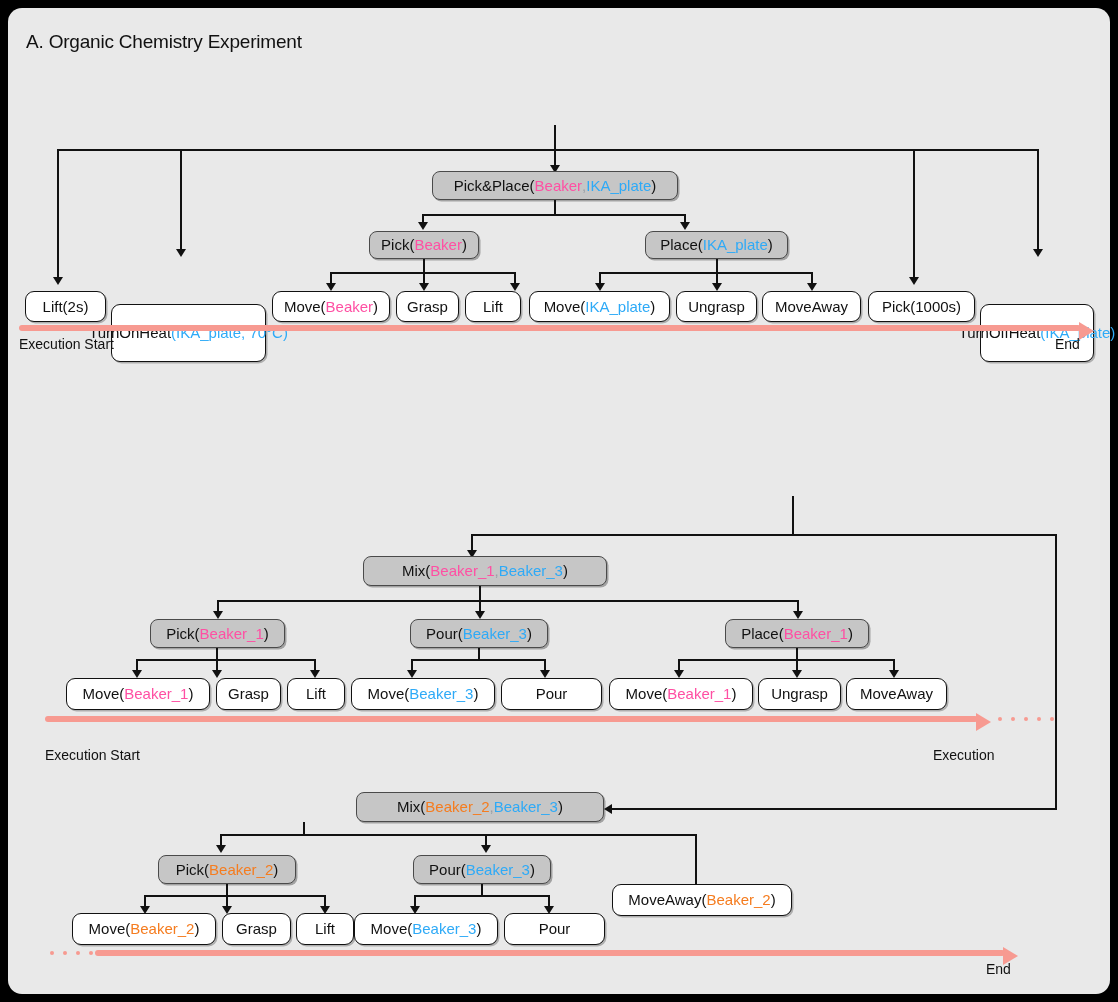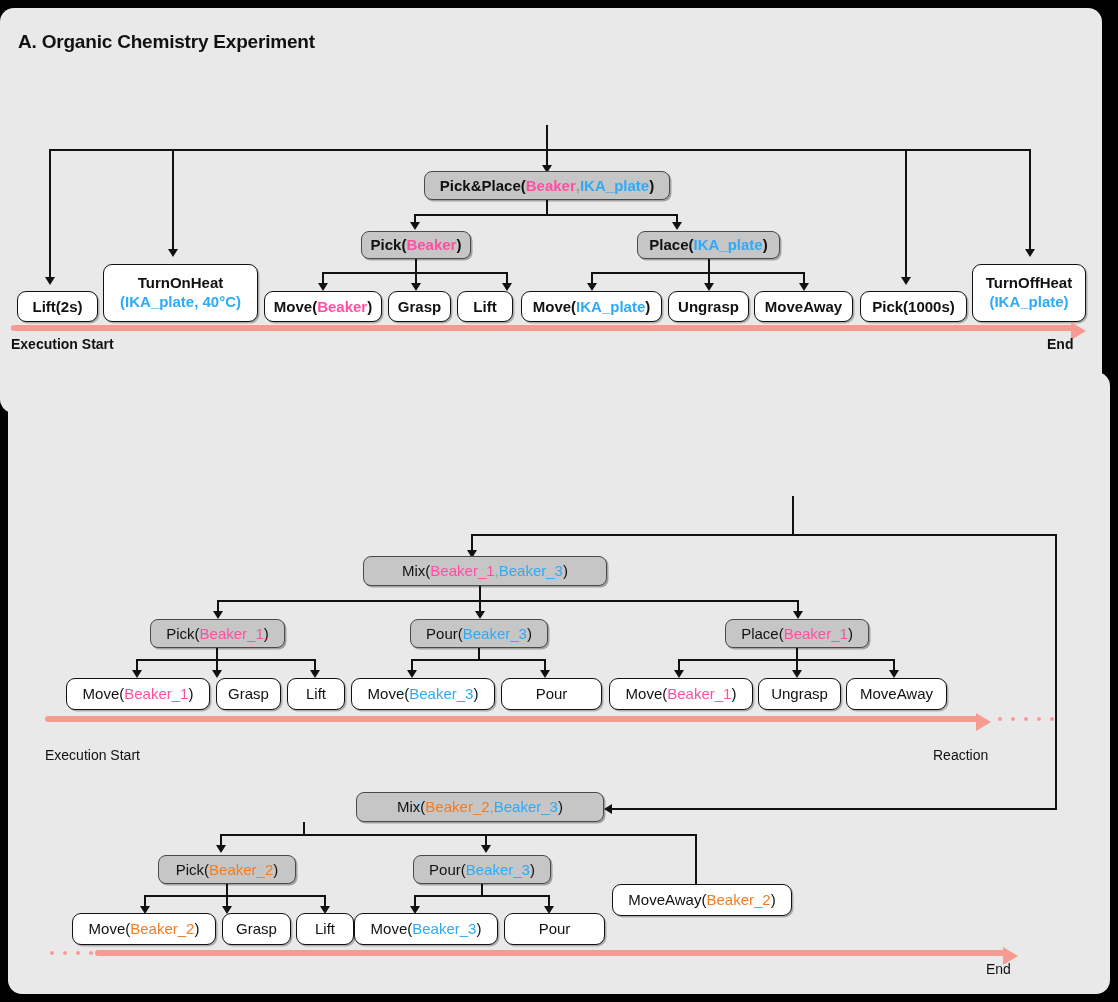--- a/index.html
+++ b/index.html
@@ -1,35 +1,35 @@
 <!DOCTYPE html>
 <html><head>
 <meta charset="utf-8">
 <style>
   html,body{margin:0;padding:0;background:#000;}
   body{width:1118px;height:1002px;font-family:"Liberation Sans",sans-serif;overflow:hidden;}
   .stage{position:relative;width:1118px;height:1002px;background:#000;}
 
   .panel{position:absolute;background:#e9e9e9;border-radius:14px;}
-  #panel-a{left:0;top:8px;width:1102px;height:405px;font-weight:bold;}
+  #panel-a{left:8px;top:8px;width:1102px;height:405px;}
   #panel-b{left:8px;top:372px;width:1102px;height:622px;}
 
   .panel-title{position:absolute;font-size:19px;color:#111;letter-spacing:-0.2px;white-space:nowrap;}
 
   
   .node{position:absolute;display:flex;align-items:center;justify-content:center;
         box-sizing:border-box;text-align:center;white-space:nowrap;
         font-size:15px;color:#111;line-height:1.15;}
   .node.root{background:#fbfbcf;border:1.6px solid #4a4a4a;border-radius:9px;font-size:21px;
         box-shadow:1.5px 1.5px 0 rgba(0,0,0,.35);}
   .node.mid{background:#c6c6c6;border:1.4px solid #4a4a4a;border-radius:8px;font-size:15px;
         box-shadow:1.5px 1.5px 0 rgba(0,0,0,.3);}
   .node.leaf{background:#fff;border:1.6px solid #111;border-radius:9px;font-size:15px;
         box-shadow:1.5px 1.5px 0 rgba(0,0,0,.25);}
-  .node.leaf.two{line-height:1.25;flex-direction:column;}
+  .node.leaf.two{line-height:1.25;flex-direction:row;margin-top:40px;}
 
   .pink{color:#ff4fa3;}
   .blue{color:#2eaaf7;}
   .orange{color:#f57c1f;}
   .cm{color:#9aa0a6;}
 
   
   .h{position:absolute;background:#111;height:2px;}
   .v{position:absolute;background:#111;width:2px;}
   .arw{position:absolute;width:0;height:0;border-left:5px solid transparent;border-right:5px solid transparent;border-top:8px solid #111;}
@@ -113,21 +113,21 @@
     <div class="arw" style="left:587px;top:275px;"></div>
     <div class="v" style="left:708px;top:264px;height:14px;"></div>
     <div class="arw" style="left:704px;top:275px;"></div>
     <div class="v" style="left:803px;top:264px;height:14px;"></div>
     <div class="arw" style="left:799px;top:275px;"></div>
 
     <div class="node leaf" style="left:17px;top:283px;width:81px;height:31px;">Lift(2s)</div>
 
     <div class="node leaf two" style="left:103px;top:256px;width:155px;height:58px;">
       <span>TurnOnHeat</span>
-      <span class="blue">(IKA_plate, 40°C)</span>
+      <span class="blue">(IKA_plate, 70°C)</span>
     </div>
 
     <div class="node leaf" style="left:264px;top:283px;width:118px;height:31px;">
       <span>Move(</span>
         <span class="pink">Beaker</span>
         <span>)</span>
     </div>
 
     <div class="node leaf" style="left:388px;top:283px;width:63px;height:31px;">Grasp</div>
     <div class="node leaf" style="left:457px;top:283px;width:56px;height:31px;">Lift</div>
@@ -248,21 +248,21 @@
     <div class="tl" style="left:37px;top:344px;width:933px;"></div>
     <div class="tl-head" style="left:968px;top:341px;"></div>
     <div class="tl-dots" style="left:990px;top:344px;">
       <i></i>
         <i></i>
         <i></i>
         <i></i>
         <i></i>
     </div>
     <div class="tl-label" style="left:37px;top:375px;">Execution Start</div>
-    <div class="tl-label" style="left:925px;top:375px;">Reaction</div>
+    <div class="tl-label" style="left:925px;top:375px;">Execution</div>
 
     <div class="node mid" style="left:348px;top:420px;width:248px;height:30px;">
       <span>Mix(</span>
         <span class="orange">Beaker_2</span>
         <span class="cm">, </span>
         <span class="blue">Beaker_3</span>
         <span>)</span>
     </div>
 
     <div class="v" style="left:295px;top:450px;height:14px;"></div>

